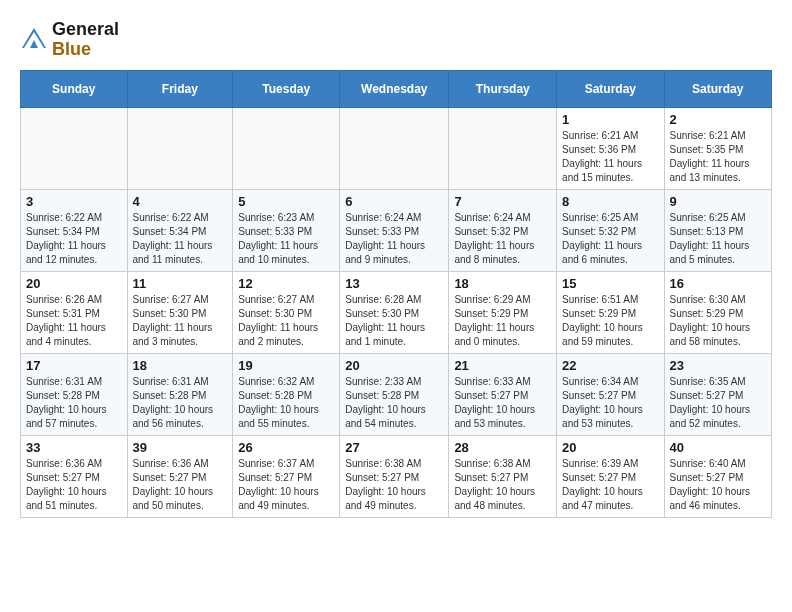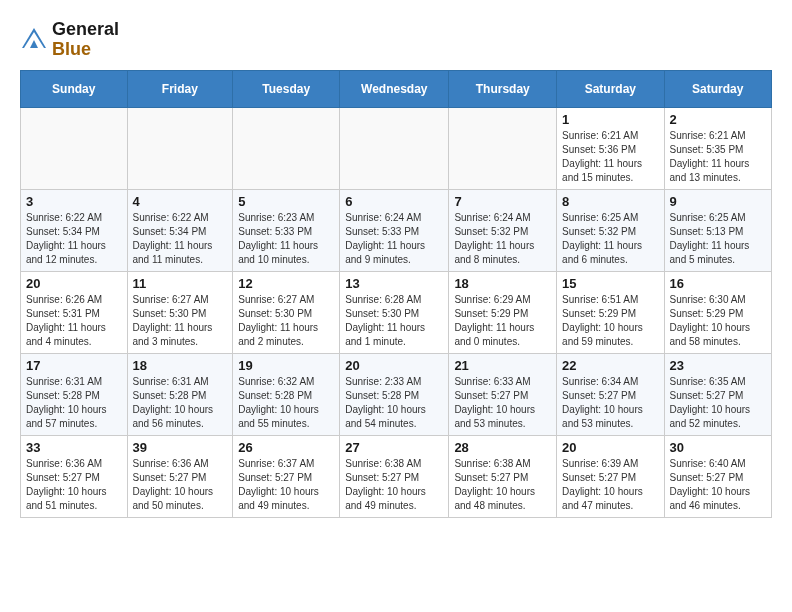--- a/index.html
+++ b/index.html
@@ -336,21 +336,21 @@
 and 48 minutes.</div>
           </td>
           <td>
             <span class="day-number">20</span>
             <div class="day-info">Sunrise: 6:39 AM
 Sunset: 5:27 PM
 Daylight: 10 hours
 and 47 minutes.</div>
           </td>
           <td>
-            <span class="day-number">30</span>
+            <span class="day-number">40</span>
             <div class="day-info">Sunrise: 6:40 AM
 Sunset: 5:27 PM
 Daylight: 10 hours
 and 46 minutes.</div>
           </td>
         </tr>
       </tbody>
   </table>
 </div>
 

